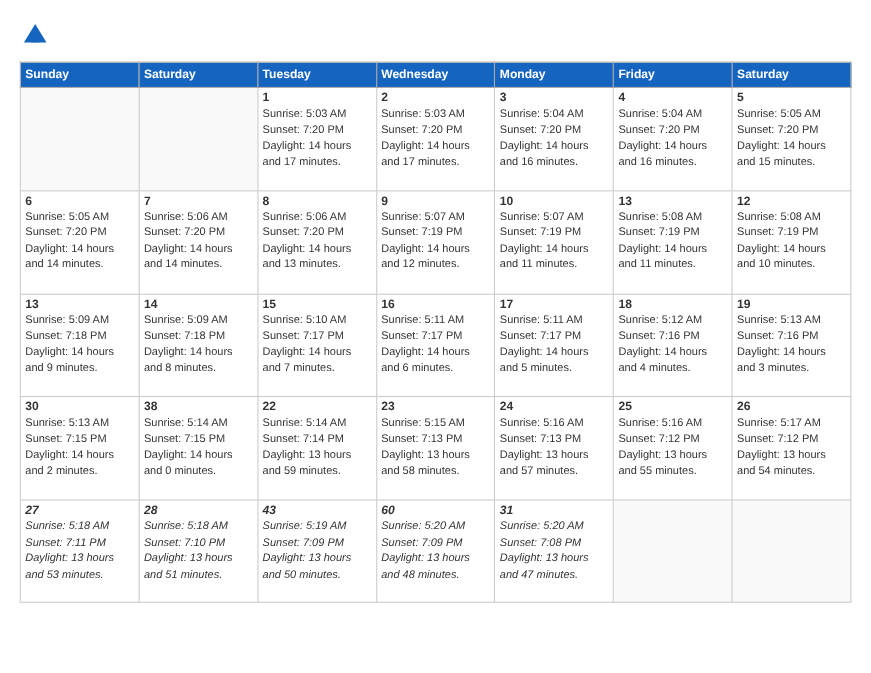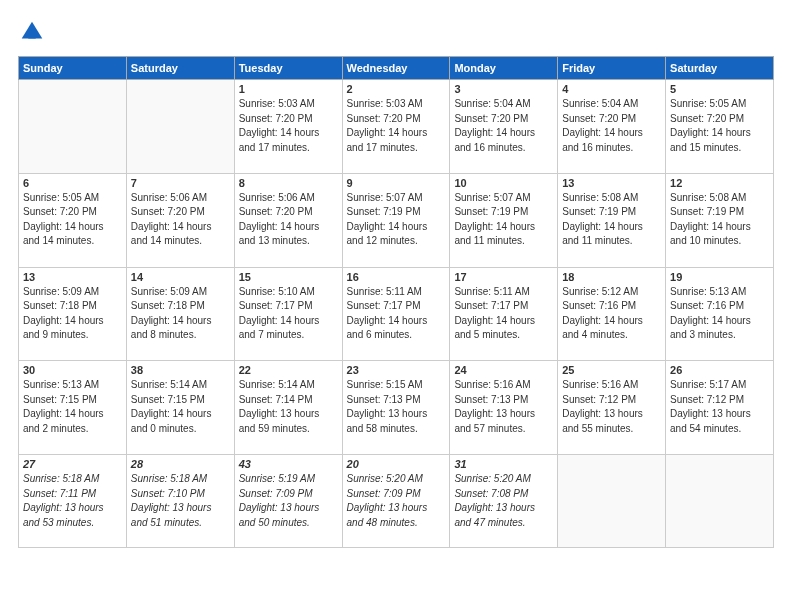--- a/index.html
+++ b/index.html
@@ -252,21 +252,21 @@
           </td>
           <td>
             <span class="day-num">28</span>
             <div class="day-info">Sunrise: 5:18 AM<br>Sunset: 7:10 PM<br>Daylight: 13 hours<br>and 51 minutes.</div>
           </td>
           <td>
             <span class="day-num">43</span>
             <div class="day-info">Sunrise: 5:19 AM<br>Sunset: 7:09 PM<br>Daylight: 13 hours<br>and 50 minutes.</div>
           </td>
           <td>
-            <span class="day-num">20</span>
+            <span class="day-num">60</span>
             <div class="day-info">Sunrise: 5:20 AM<br>Sunset: 7:09 PM<br>Daylight: 13 hours<br>and 48 minutes.</div>
           </td>
           <td>
             <span class="day-num">31</span>
             <div class="day-info">Sunrise: 5:20 AM<br>Sunset: 7:08 PM<br>Daylight: 13 hours<br>and 47 minutes.</div>
           </td>
           <td class="empty-cell"></td>
           <td class="empty-cell"></td>
         </tr>
       </tbody>

